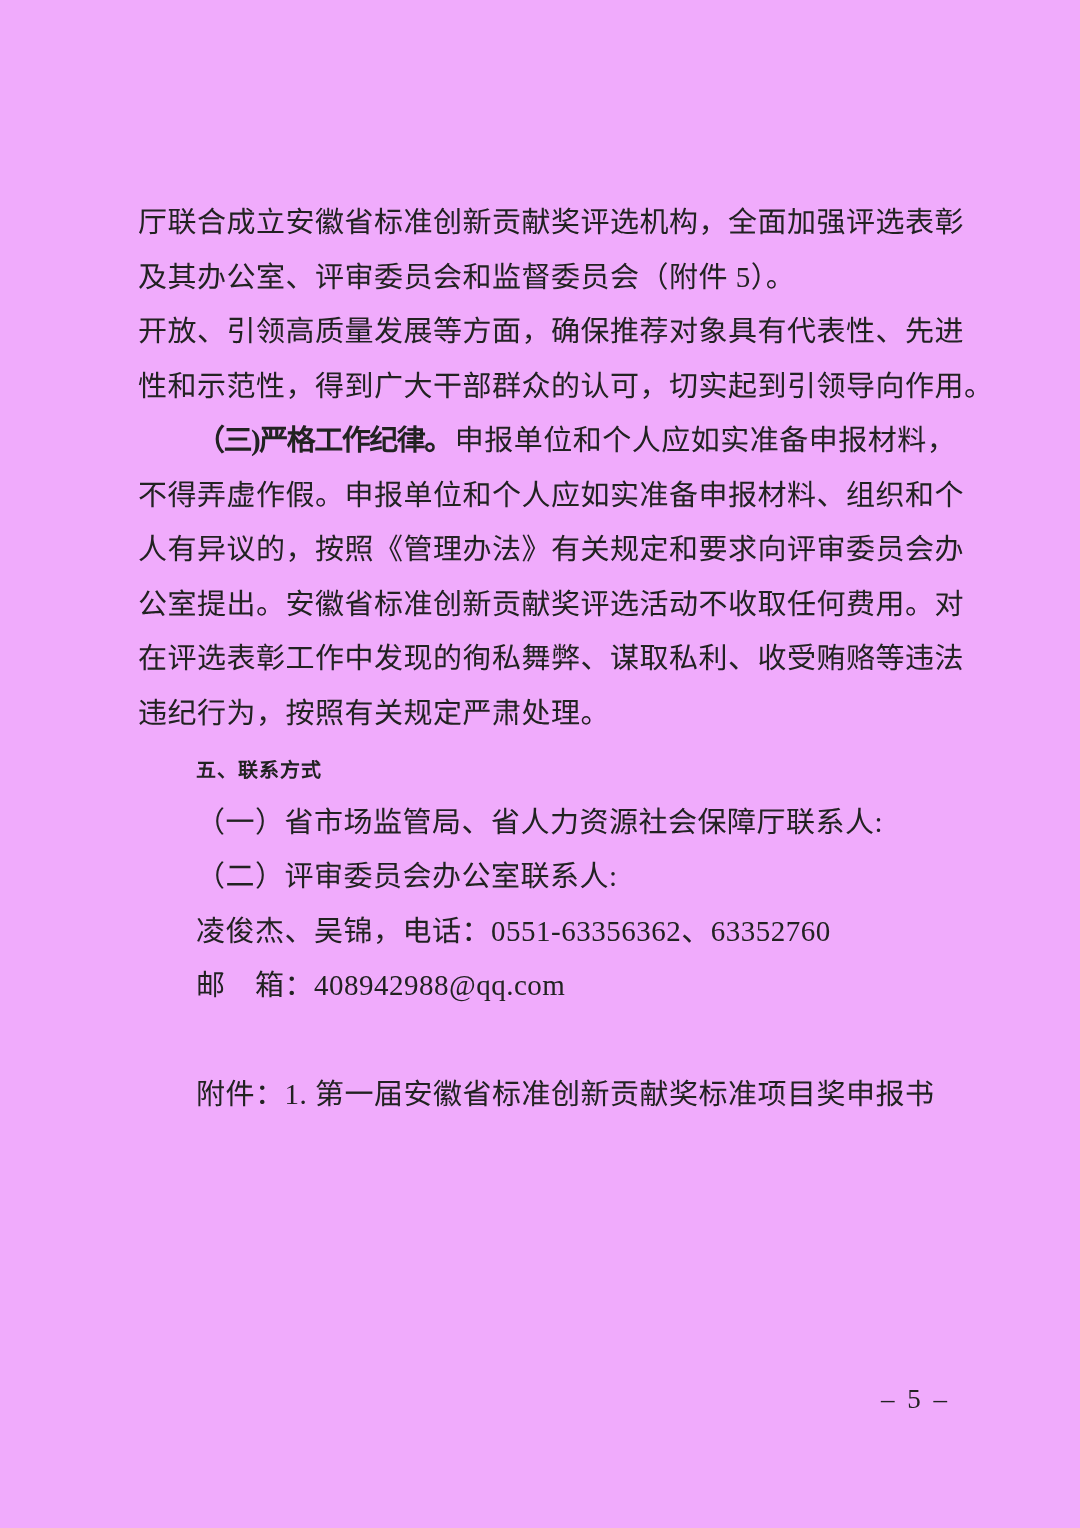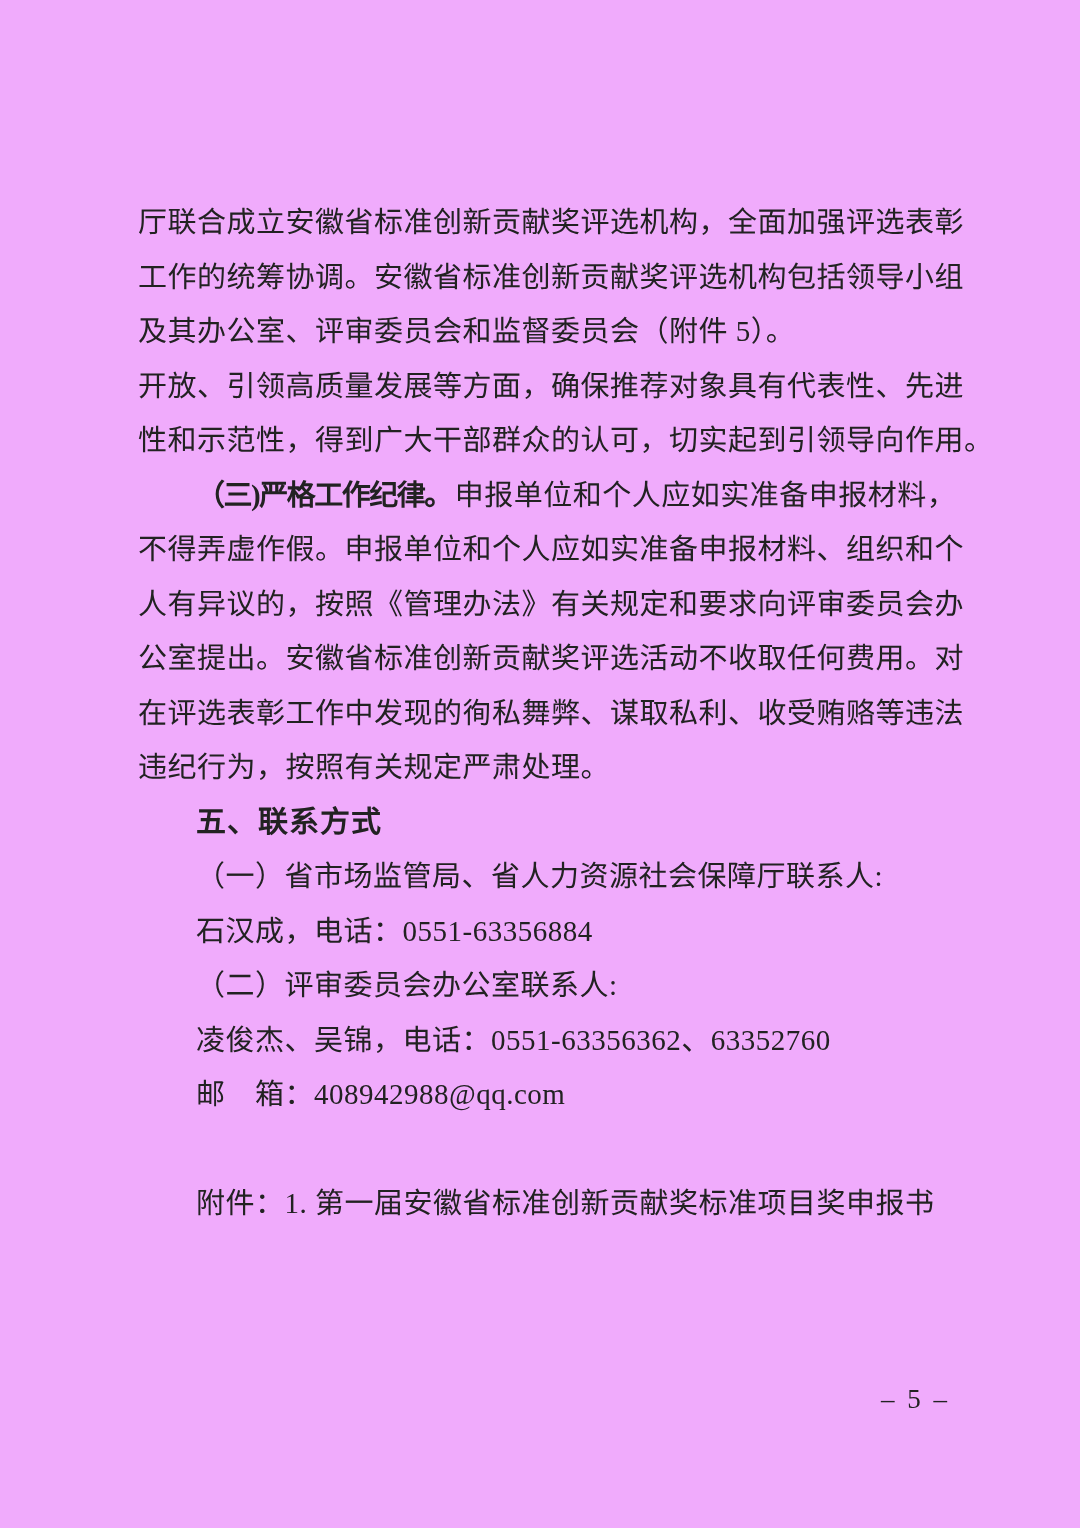--- a/index.html
+++ b/index.html
@@ -40,52 +40,50 @@
   
   .seg.kai-bold {
     font-weight: bold;
     letter-spacing: -1.5px;
     margin-right: 3px;
   }
   
   .seg.hei-bold {
     font-family: "Liberation Sans", "DejaVu Sans", sans-serif;
     font-weight: bold;
-    font-size: 30px;
+    font-size: 20px;
     letter-spacing: 1px;
   }
   .footer-page-number {
     position: absolute;
     top: 1384px;
     right: 130px;
     font-size: 27px;
     letter-spacing: 3px;
     color: #222222;
     font-family: "Liberation Serif", "DejaVu Serif", serif;
   }
 </style>
 </head>
 <body>
 
 <div class="page">
   <main class="doc-body" id="doc-body">
       <div class="line"><span class="seg body">厅联合成立安徽省标准创新贡献奖评选机构，全面加强评选表彰</span></div>
-      <div class="line"><span class="seg body">工作的统筹协调。安徽省标准创新贡献奖评选机构包括领导小组</span></div>
       <div class="line"><span class="seg body">及其办公室、评审委员会和监督委员会（附件 5）。</span></div>
       <div class="line"><span class="seg body">开放、引领高质量发展等方面，确保推荐对象具有代表性、先进</span></div>
       <div class="line"><span class="seg body">性和示范性，得到广大干部群众的认可，切实起到引领导向作用。</span></div>
       <div class="line indent"><span class="seg kai-bold">（三)严格工作纪律。</span><span class="seg body">申报单位和个人应如实准备申报材料，</span></div>
       <div class="line"><span class="seg body">不得弄虚作假。申报单位和个人应如实准备申报材料、组织和个</span></div>
       <div class="line"><span class="seg body">人有异议的，按照《管理办法》有关规定和要求向评审委员会办</span></div>
       <div class="line"><span class="seg body">公室提出。安徽省标准创新贡献奖评选活动不收取任何费用。对</span></div>
       <div class="line"><span class="seg body">在评选表彰工作中发现的徇私舞弊、谋取私利、收受贿赂等违法</span></div>
       <div class="line"><span class="seg body">违纪行为，按照有关规定严肃处理。</span></div>
       <div class="line indent"><span class="seg hei-bold">五、联系方式</span></div>
       <div class="line indent"><span class="seg body">（一）省市场监管局、省人力资源社会保障厅联系人:</span></div>
-      <div class="line indent"><span class="seg body">石汉成，电话：0551-63356884</span></div>
       <div class="line indent"><span class="seg body">（二）评审委员会办公室联系人:</span></div>
       <div class="line indent"><span class="seg body">凌俊杰、吴锦，电话：0551-63356362、63352760</span></div>
       <div class="line indent"><span class="seg body">邮　箱：408942988@qq.com</span></div>
       <div class="line">&nbsp;</div>
       <div class="line indent"><span class="seg body">附件：1. 第一届安徽省标准创新贡献奖标准项目奖申报书</span></div>
     </main>
   <div class="footer-page-number">– 5 –</div>
 </div>
 
 </body></html>

